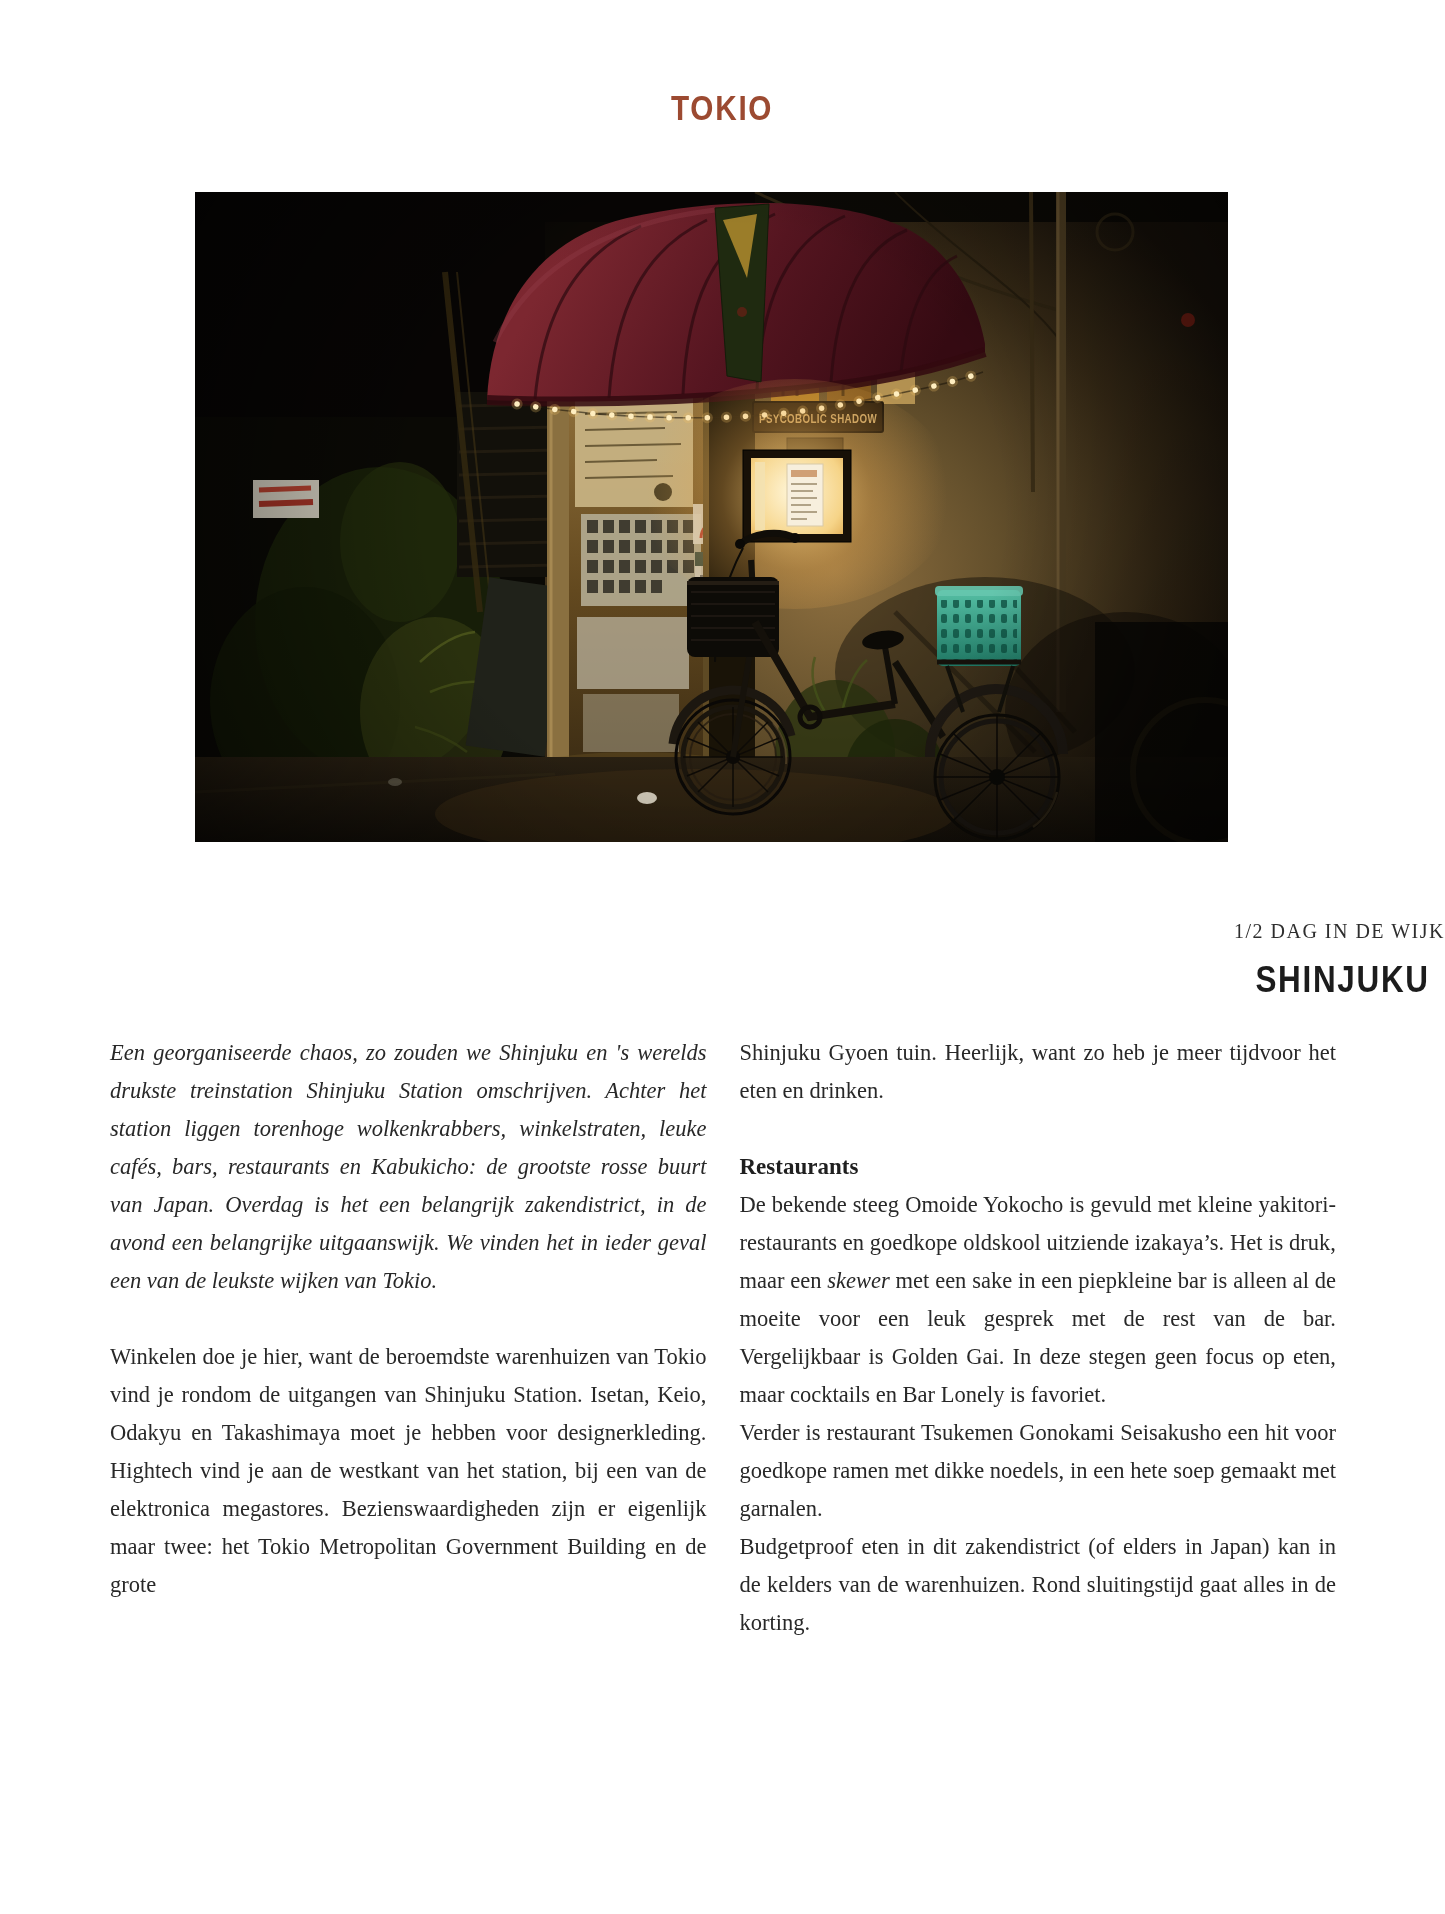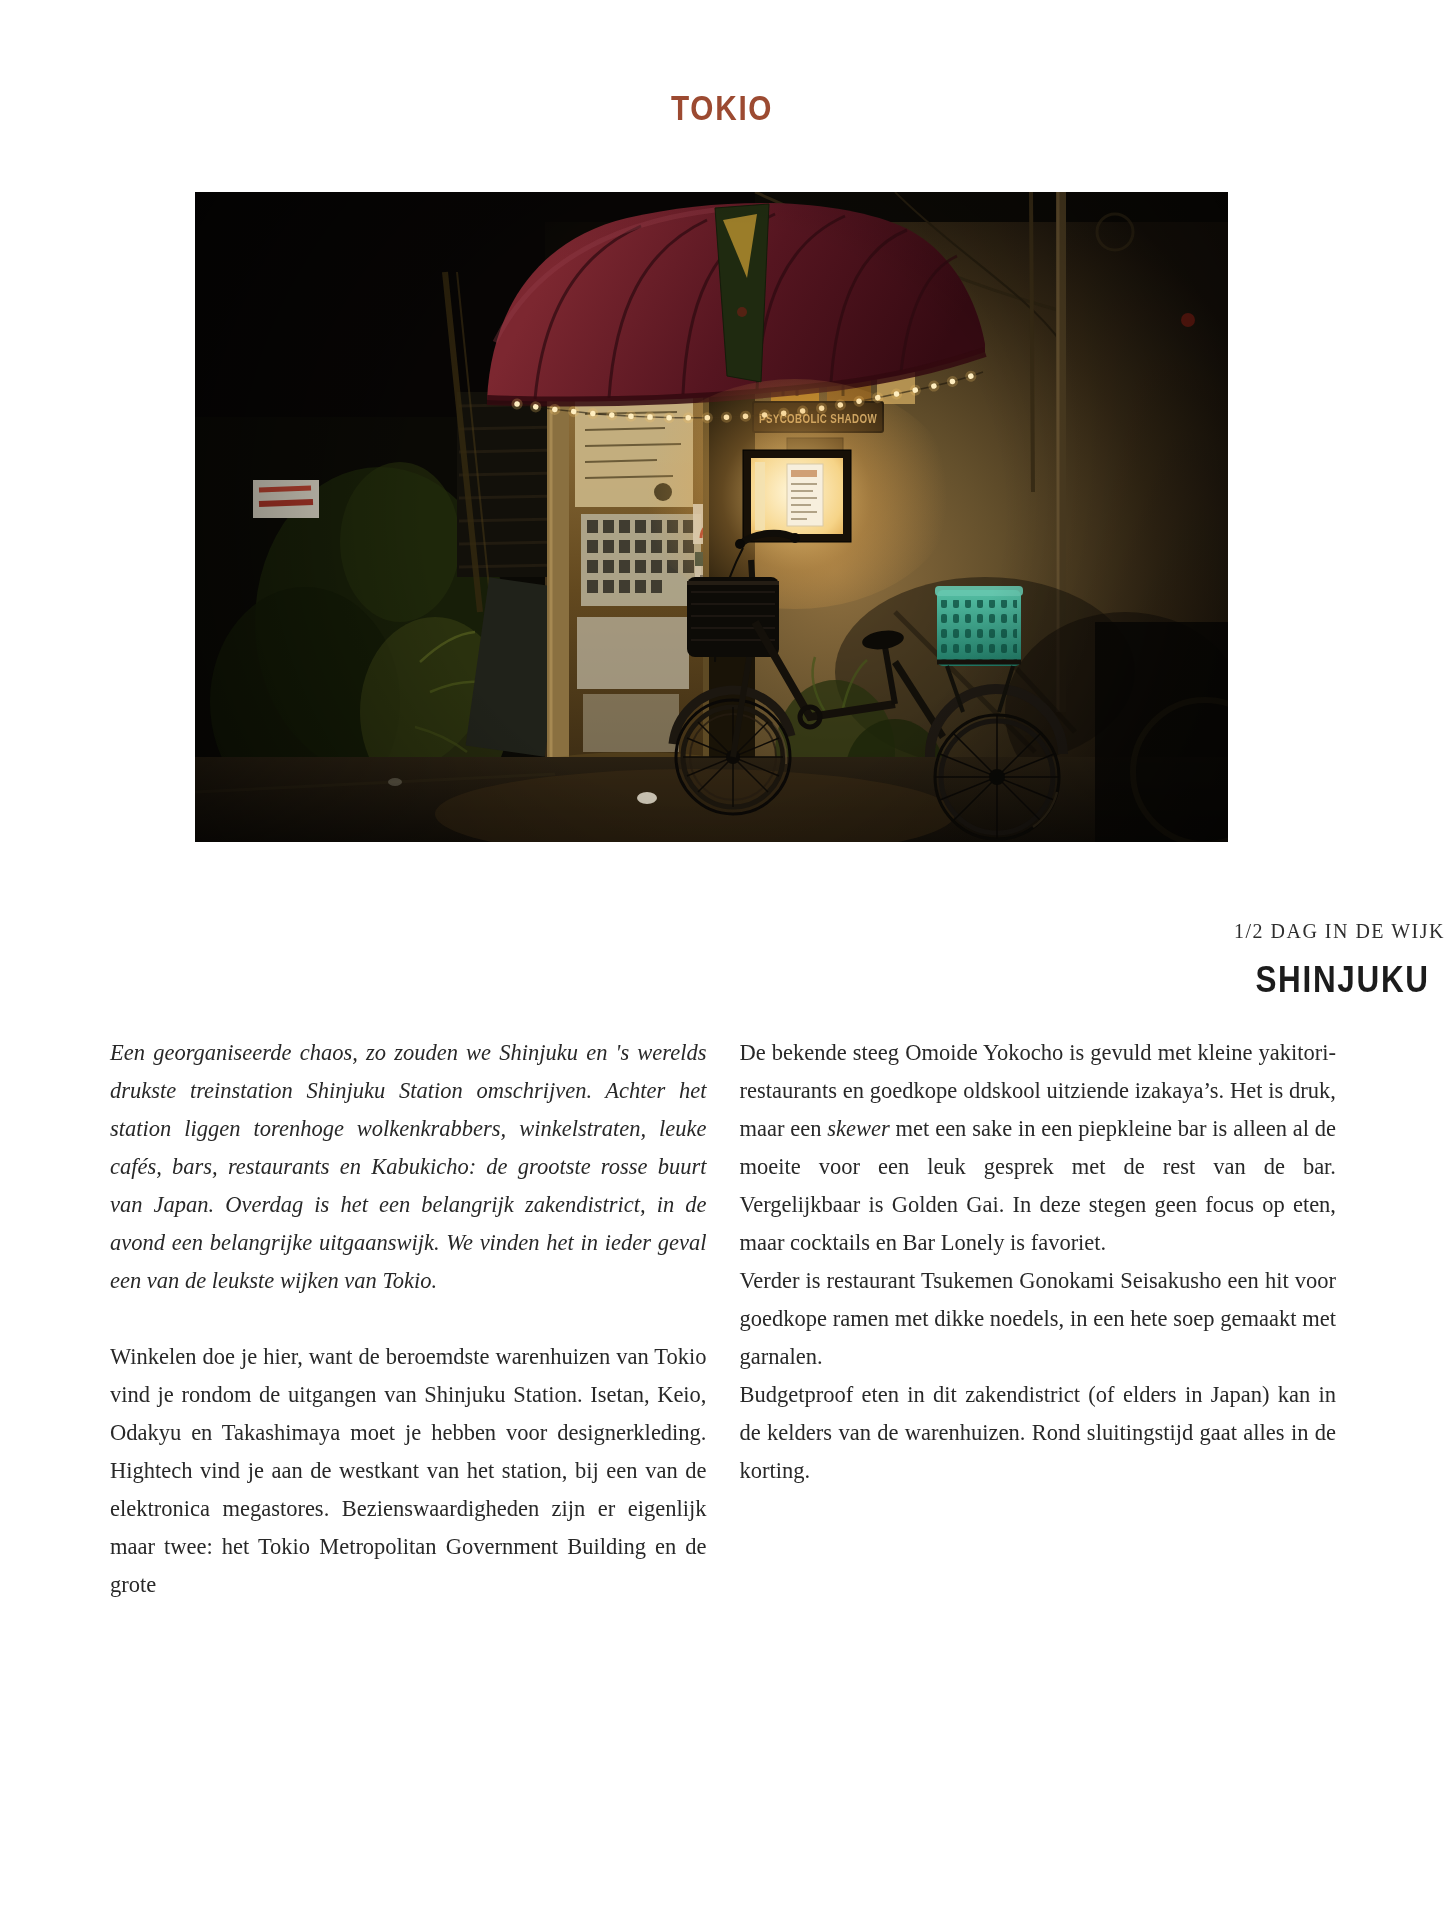--- a/index.html
+++ b/index.html
@@ -362,19 +362,21 @@
     <div class="kicker">1/2 DAG IN DE WIJK</div>
     <h2>SHINJUKU</h2>
   </div>
 
   <main class="columns">
     <section class="col">
       <p class="intro">Een georganiseerde chaos, zo zouden we Shinjuku en 's werelds drukste treinstation Shinjuku Station omschrijven. Achter het station liggen torenhoge wolkenkrabbers, winkelstraten, leuke cafés, bars, restaurants en Kabukicho: de grootste rosse buurt van Japan. Overdag is het een belangrijk zakendistrict, in de avond een belangrijke uitgaanswijk. We vinden het in ieder geval een van de leukste wijken van Tokio.</p>
       <p>Winkelen doe je hier, want de beroemdste warenhuizen van Tokio vind je rondom de uitgangen van Shinjuku Station. Isetan, Keio, Odakyu en Takashimaya moet je hebben voor designerkleding. Hightech vind je aan de westkant van het station, bij een van de elektronica megastores. Bezienswaardigheden zijn er eigenlijk maar twee: het Tokio Metropolitan Government Building en de grote</p>
     </section>
     <section class="col">
+      <p class="gap-after">Shinjuku Gyoen tuin. Heerlijk, want zo heb je meer tijdvoor het eten en drinken.</p>
+      <h3>Restaurants</h3>
       <p><span>De bekende steeg Omoide Yokocho is gevuld met kleine yakitori-restaurants en goedkope oldskool uitziende izakaya’s. Het is druk, maar een </span><em>skewer</em><span> met een sake in een piepkleine bar is alleen al de moeite voor een leuk gesprek met de rest van de bar. Vergelijkbaar is Golden Gai. In deze stegen geen focus op eten, maar cocktails en Bar Lonely is favoriet.</span></p>
       <p>Verder is restaurant Tsukemen Gonokami Seisakusho een hit voor goedkope ramen met dikke noedels, in een hete soep gemaakt met garnalen.</p>
       <p>Budgetproof eten in dit zakendistrict (of elders in Japan) kan in de kelders van de warenhuizen. Rond sluitingstijd gaat alles in de korting.</p>
     </section>
   </main>
 
 </div>
 
 </body></html>

